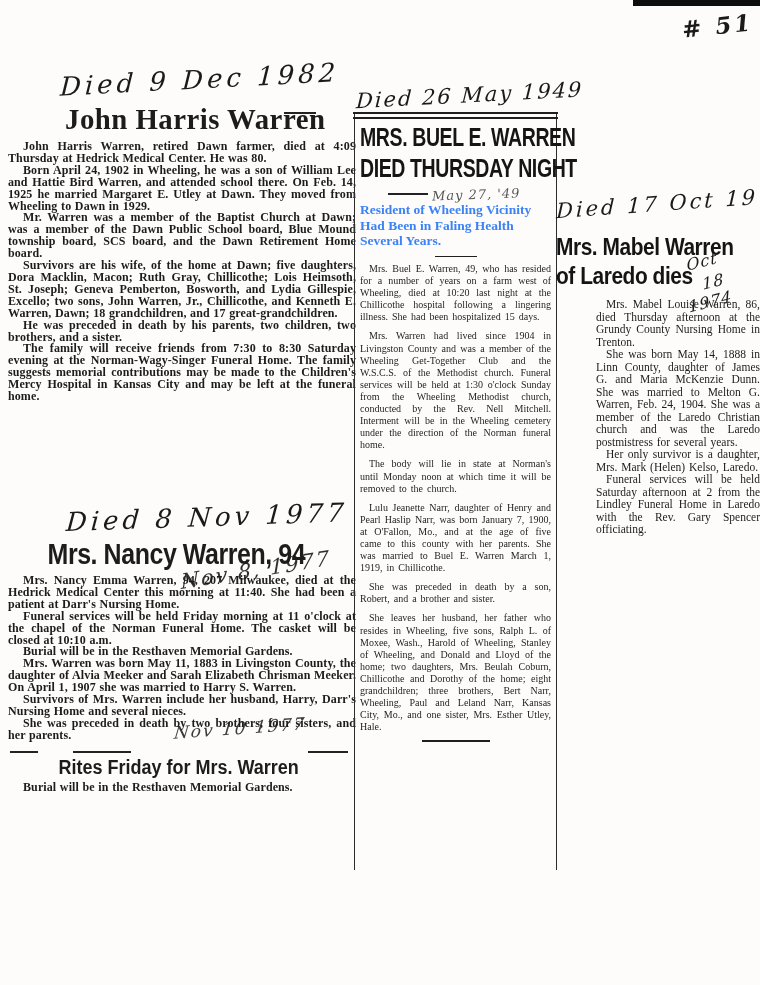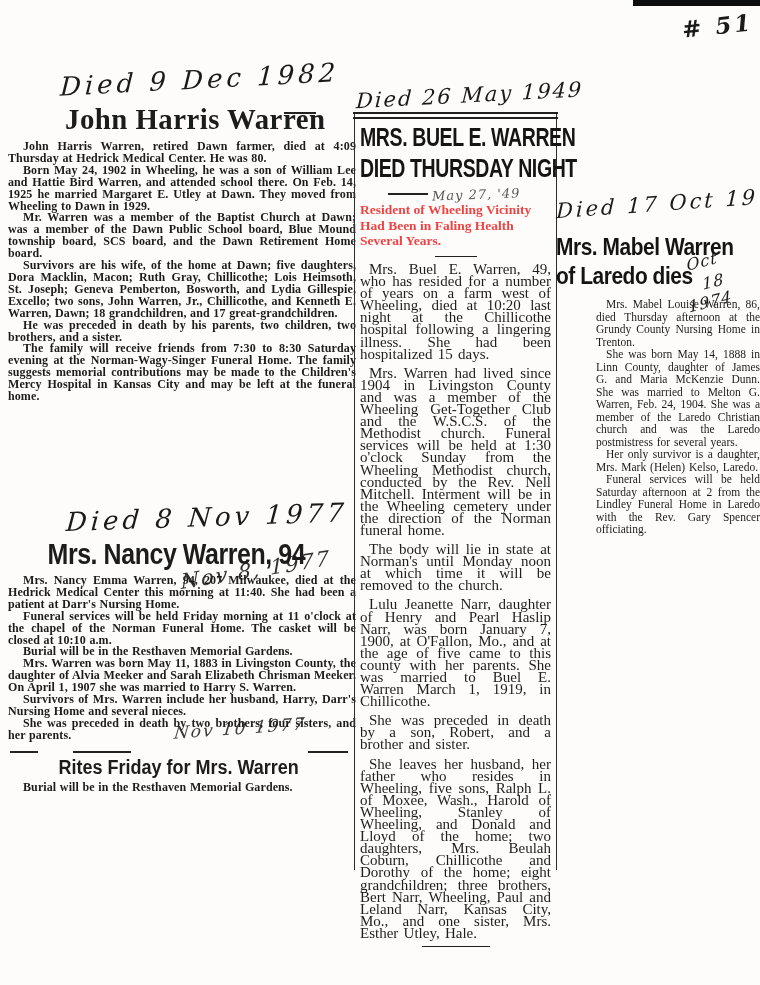--- a/index.html
+++ b/index.html
@@ -80,27 +80,27 @@
   .buel-headline {
     margin:0; font-family:"Liberation Sans", sans-serif; font-weight:bold;
     font-size:25px; line-height:31px; white-space:nowrap; letter-spacing:-0.5px;
     transform:scaleX(.78); transform-origin:left center; color:#151515;
   }
   #buel-overlay { display:flex; align-items:center; height:16px; margin:2px 0 0 28px; }
   #buel-overlay .dash { position:static; width:40px; height:2px; }
   #buel-overlay .hw { font-size:13px; letter-spacing:1px; opacity:.75; transform:rotate(-2deg); margin-left:4px; }
   .buel-subhead {
     margin:2px 0 0 0; text-align:center; font-weight:bold;
-    font-size:13.5px; line-height:15.5px; color:#ef4444;
+    font-size:13.5px; line-height:15.5px; color:#3b82f6;
   }
   .centered-rule { margin:7px auto 6px auto; }
   #buel-divider { width:42px; }
   #buel-endrule { width:68px; margin-top:3px; }
   .buel-body p {
-    font-size:15px; line-height:12.1px; text-indent:9px;
+    font-size:10px; line-height:12.1px; text-indent:9px;
     margin-bottom:7px; word-spacing:1.5px; color:#1e1e1e;
   }
 
   
   #clip-mabel { left:556px; top:192px; width:204px; }
   #mabel-hw { font-size:21px; letter-spacing:3px; transform:rotate(-4deg) skewX(-6deg); }
   .mabel-headline {
     margin:0; font-family:"Liberation Sans", sans-serif; font-weight:bold;
     font-size:24px; line-height:29px; white-space:nowrap; letter-spacing:-0.5px;
     transform:scaleX(.87); transform-origin:left center; color:#141414;
@@ -123,21 +123,21 @@
 
   <div id="top-strip"></div>
   <div id="page-number" class="hw"># 51</div>
 
   <section class="clip" id="clip-john">
     <div id="john-hw" class="hw hw-big">Died 9 Dec 1982</div>
     <div id="john-dash" class="dash"></div>
     <h1 id="john-headline">John Harris Warren</h1>
     <div class="bold-body">
       <p>John Harris Warren, retired Dawn farmer, died at 4:09 Thursday at Hedrick Medical Center. He was 80.</p>
-      <p>Born May 24, 1902 in Wheeling, he was a son of William Lee and Hattie Bird Warren, and attended school there. On Feb. 14, 1925 he married Margaret E. Utley at Dawn. They moved from Wheeling to Dawn in 1929.</p>
+      <p>Born April 24, 1902 in Wheeling, he was a son of William Lee and Hattie Bird Warren, and attended school there. On Feb. 14, 1925 he married Margaret E. Utley at Dawn. They moved from Wheeling to Dawn in 1929.</p>
       <p>Mr. Warren was a member of the Baptist Church at Dawn; was a member of the Dawn Public School board, Blue Mound township board, SCS board, and the Dawn Retirement Home board.</p>
       <p>Survivors are his wife, of the home at Dawn; five daughters, Dora Macklin, Macon; Ruth Gray, Chillicothe; Lois Heimsoth, St. Joseph; Geneva Pemberton, Bosworth, and Lydia Gillespie, Excello; two sons, John Warren, Jr., Chillicothe, and Kenneth E. Warren, Dawn; 18 grandchildren, and 17 great-grandchildren.</p>
       <p>He was preceded in death by his parents, two children, two brothers, and a sister.</p>
       <p>The family will receive friends from 7:30 to 8:30 Saturday evening at the Norman-Wagy-Singer Funeral Home. The family suggests memorial contributions may be made to the Children's Mercy Hospital in Kansas City and may be left at the funeral home.</p>
     </div>
   </section>
 
   <section class="clip" id="clip-nancy">
     <div id="nancy-hw" class="hw hw-big">Died 8 Nov 1977</div>
     <h1 id="nancy-headline">Mrs. Nancy Warren, 94</h1>

